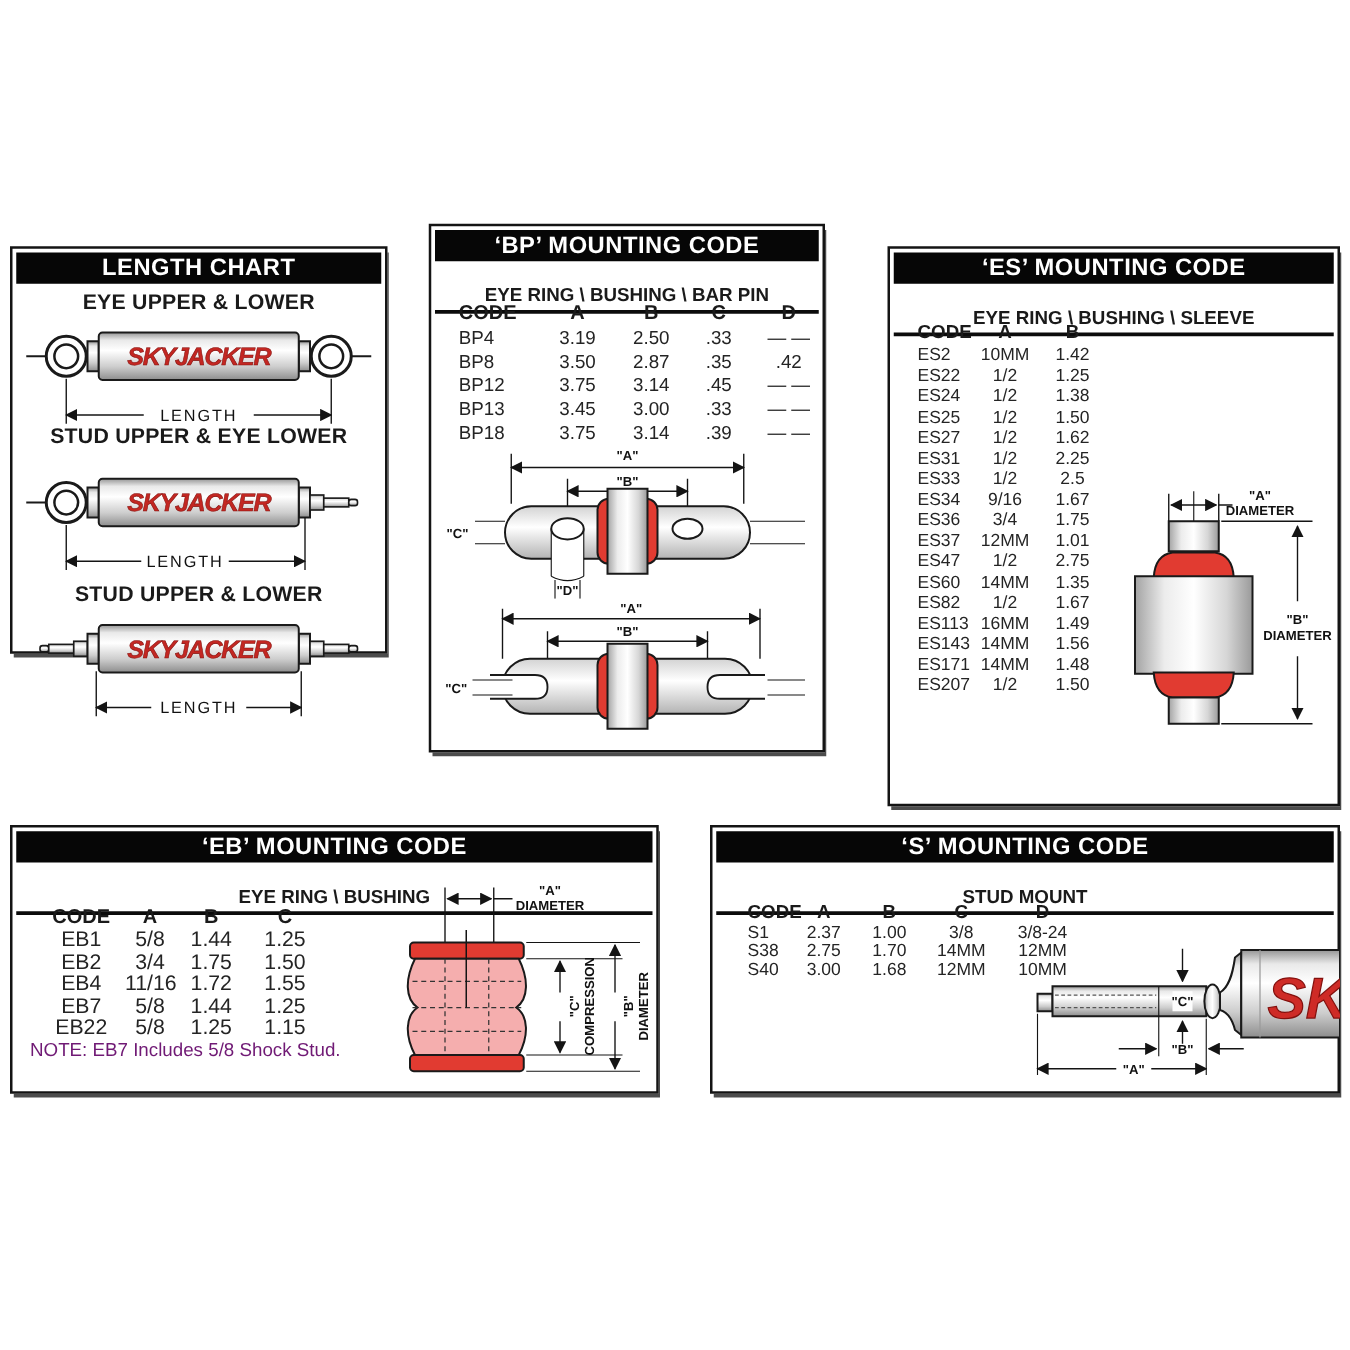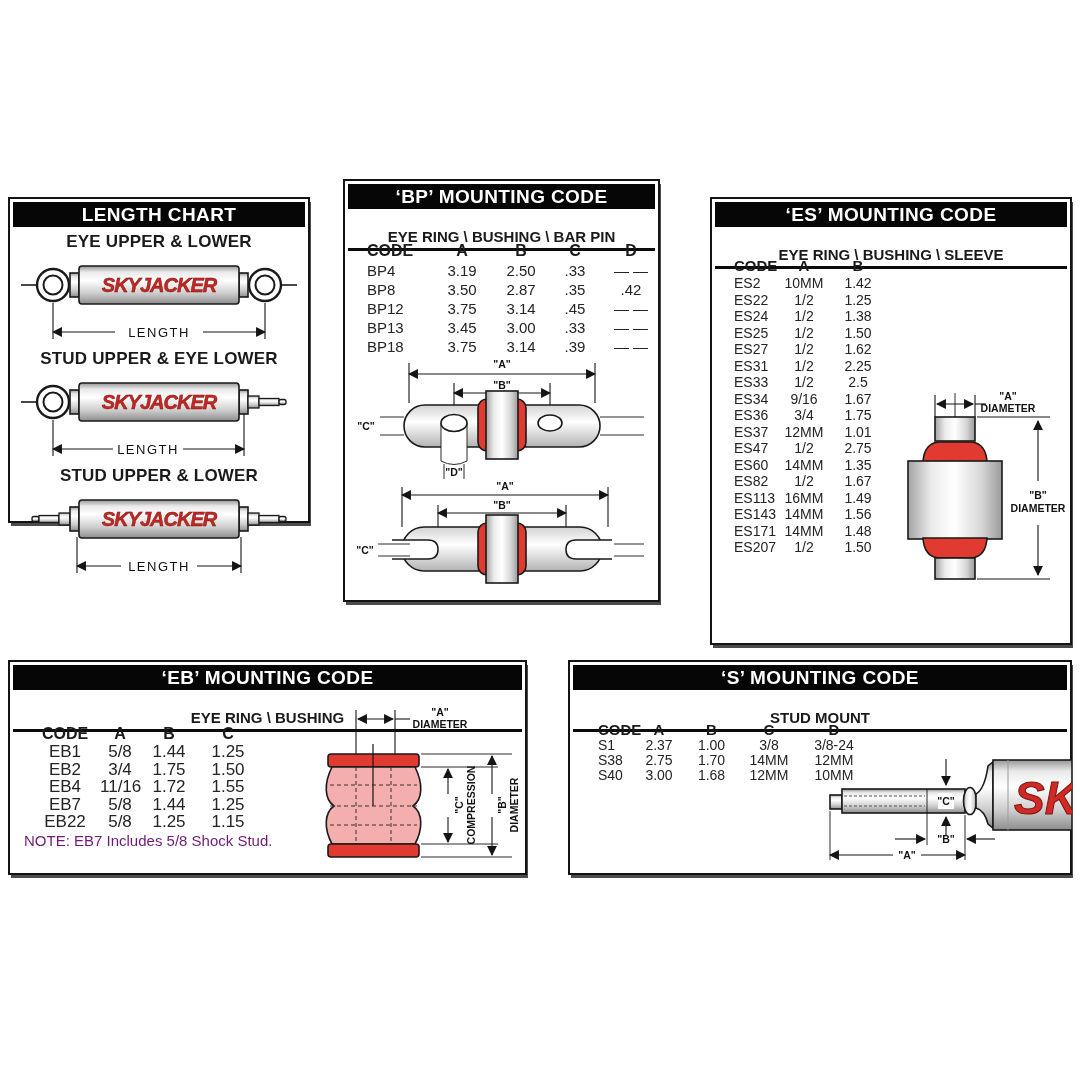--- a/index.html
+++ b/index.html
@@ -93,21 +93,21 @@
     <text x="146" y="41" class="logo">SKYJACKER</text>
     <g class="dim">
       <line x1="40" y1="52" x2="40" y2="88"></line>
         <line x1="252" y1="52" x2="252" y2="88"></line>
       <line x1="40" y1="81" x2="102" y2="81" marker-start="url(#arr)"></line>
       <line x1="190" y1="81" x2="252" y2="81" marker-end="url(#arr)"></line>
       <text x="146" y="85.5" class="dimtext">LENGTH</text>
     </g>
   </svg>
 
-  <div class="sec-label" style="top:150px">STUD UPPER &amp; EYE LOWER</div>
+  <div class="sec-label" style="top:140px">STUD UPPER &amp; EYE LOWER</div>
   <svg class="drawing" style="left:3px;top:169px" width="292" height="96" viewBox="0 0 292 96">
     <g class="outl" fill="none">
       <line x1="8" y1="34" x2="24" y2="34"></line>
       <circle cx="40" cy="34" r="16" fill="#fff" stroke-width="2.4"></circle>
       <circle cx="40" cy="34" r="9.5" stroke-width="2"></circle>
       <rect x="57" y="22" width="9" height="24" fill="url(#gm)"></rect>
       <rect x="226" y="22" width="9" height="24" fill="url(#gm)"></rect>
       <rect x="66" y="15" width="160" height="38" rx="3" fill="url(#gm)"></rect>
       <g stroke-width="1.3">
         <rect x="235" y="28" width="11" height="12" fill="url(#gm)"></rect>

